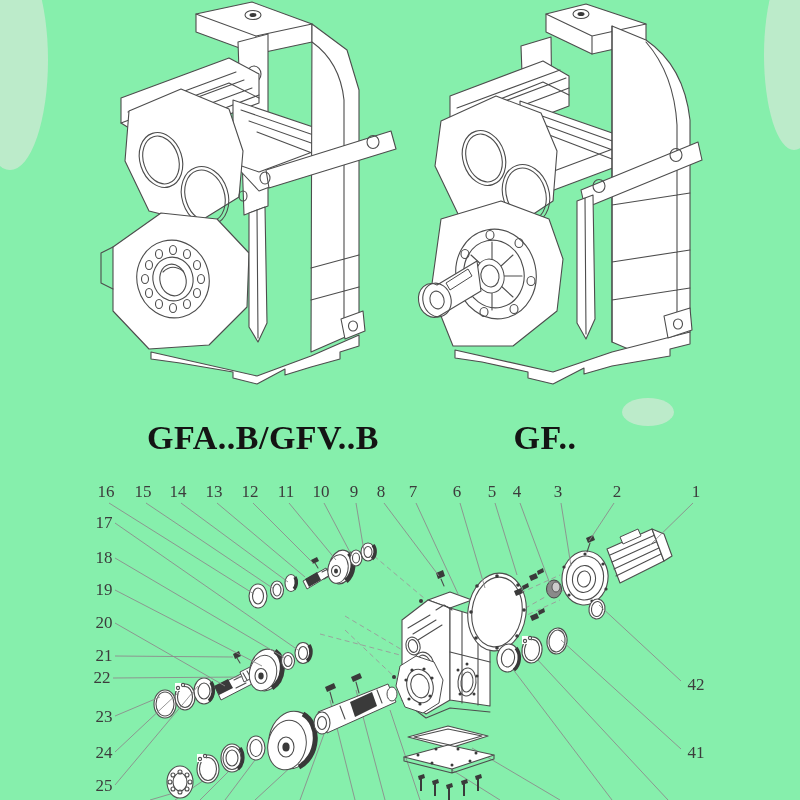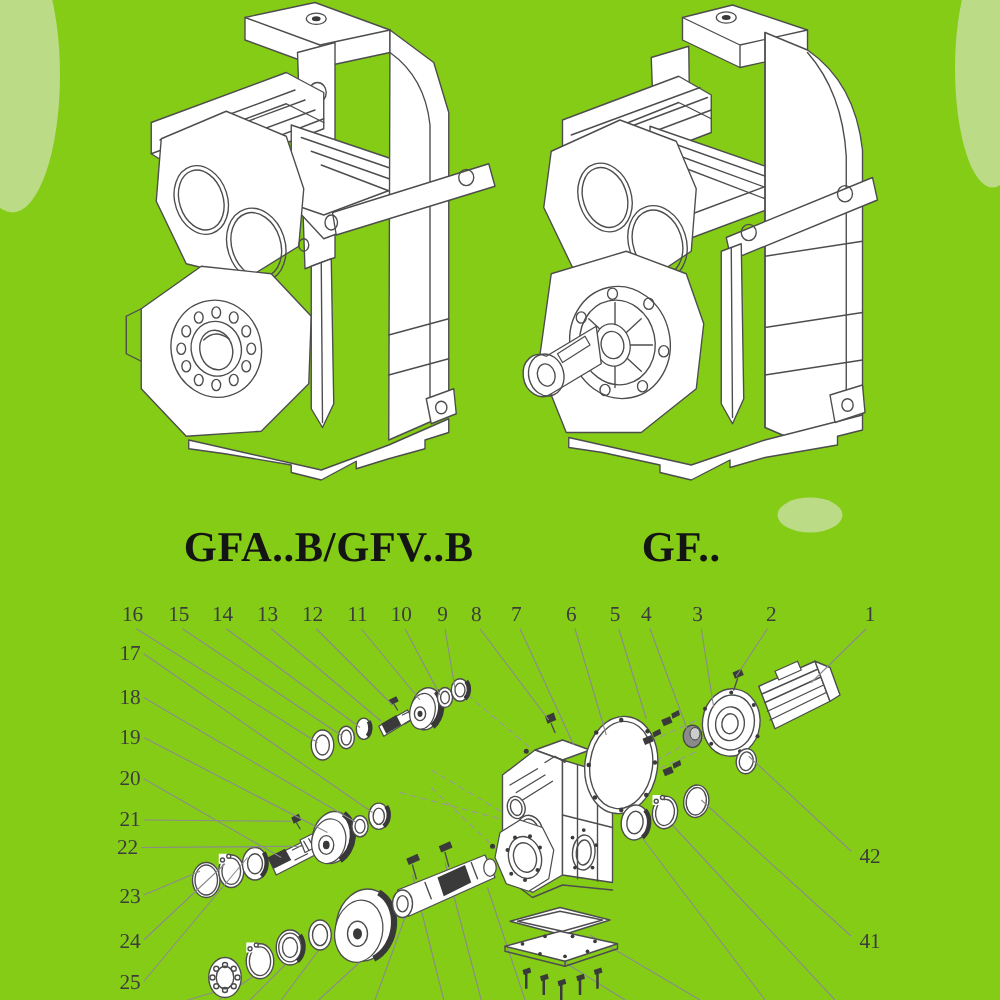--- a/index.html
+++ b/index.html
@@ -1,16 +1,16 @@
 <!DOCTYPE html>
 <html><head>
 <meta charset="utf-8">
 <style>
   html,body{margin:0;padding:0;background:#ffffff;}
-  #page{position:relative;width:800px;height:800px;background:#84cc16;overflow:hidden;
+  #page{position:relative;width:800px;height:800px;background:#86efac;overflow:hidden;
         font-family:"Liberation Serif",serif;}
   svg{display:block;}
   .ln{fill:none;stroke:#4d4d4d;stroke-width:1.1;stroke-linejoin:round;stroke-linecap:round;}
   .fw{fill:#ffffff;stroke:#4d4d4d;stroke-width:1.1;stroke-linejoin:round;}
   .fw2{fill:#ffffff;stroke:#4d4d4d;stroke-width:1;stroke-linejoin:round;}
   .dk{fill:#3a3a3a;stroke:none;}
   .thick{fill:none;stroke:#383838;stroke-width:5;}
   .thick4{fill:none;stroke:#383838;stroke-width:3.5;}
   .ld{stroke:#8c8c8c;stroke-width:0.9;fill:none;}
   .dash{stroke:#9a9a9a;stroke-width:0.9;stroke-dasharray:5 3.5;fill:none;}

